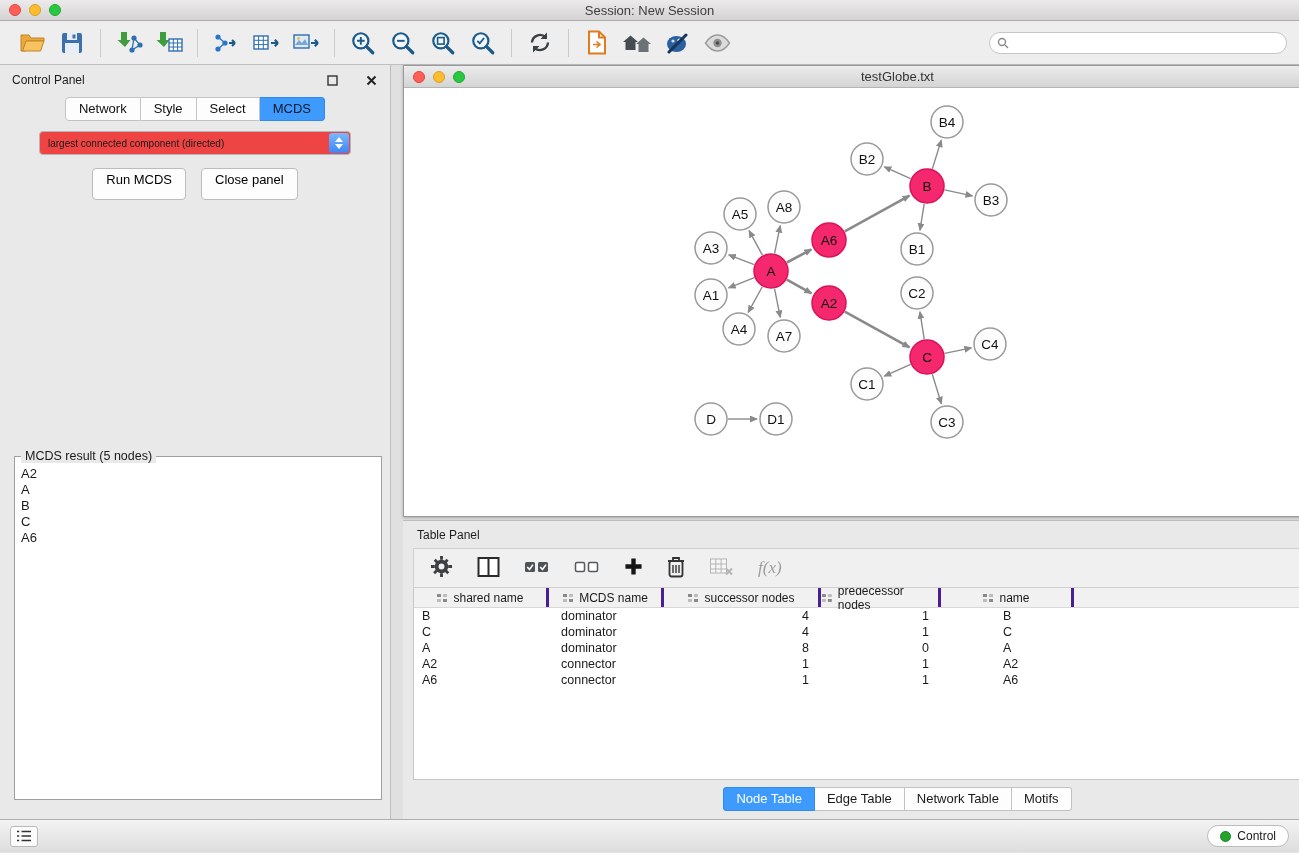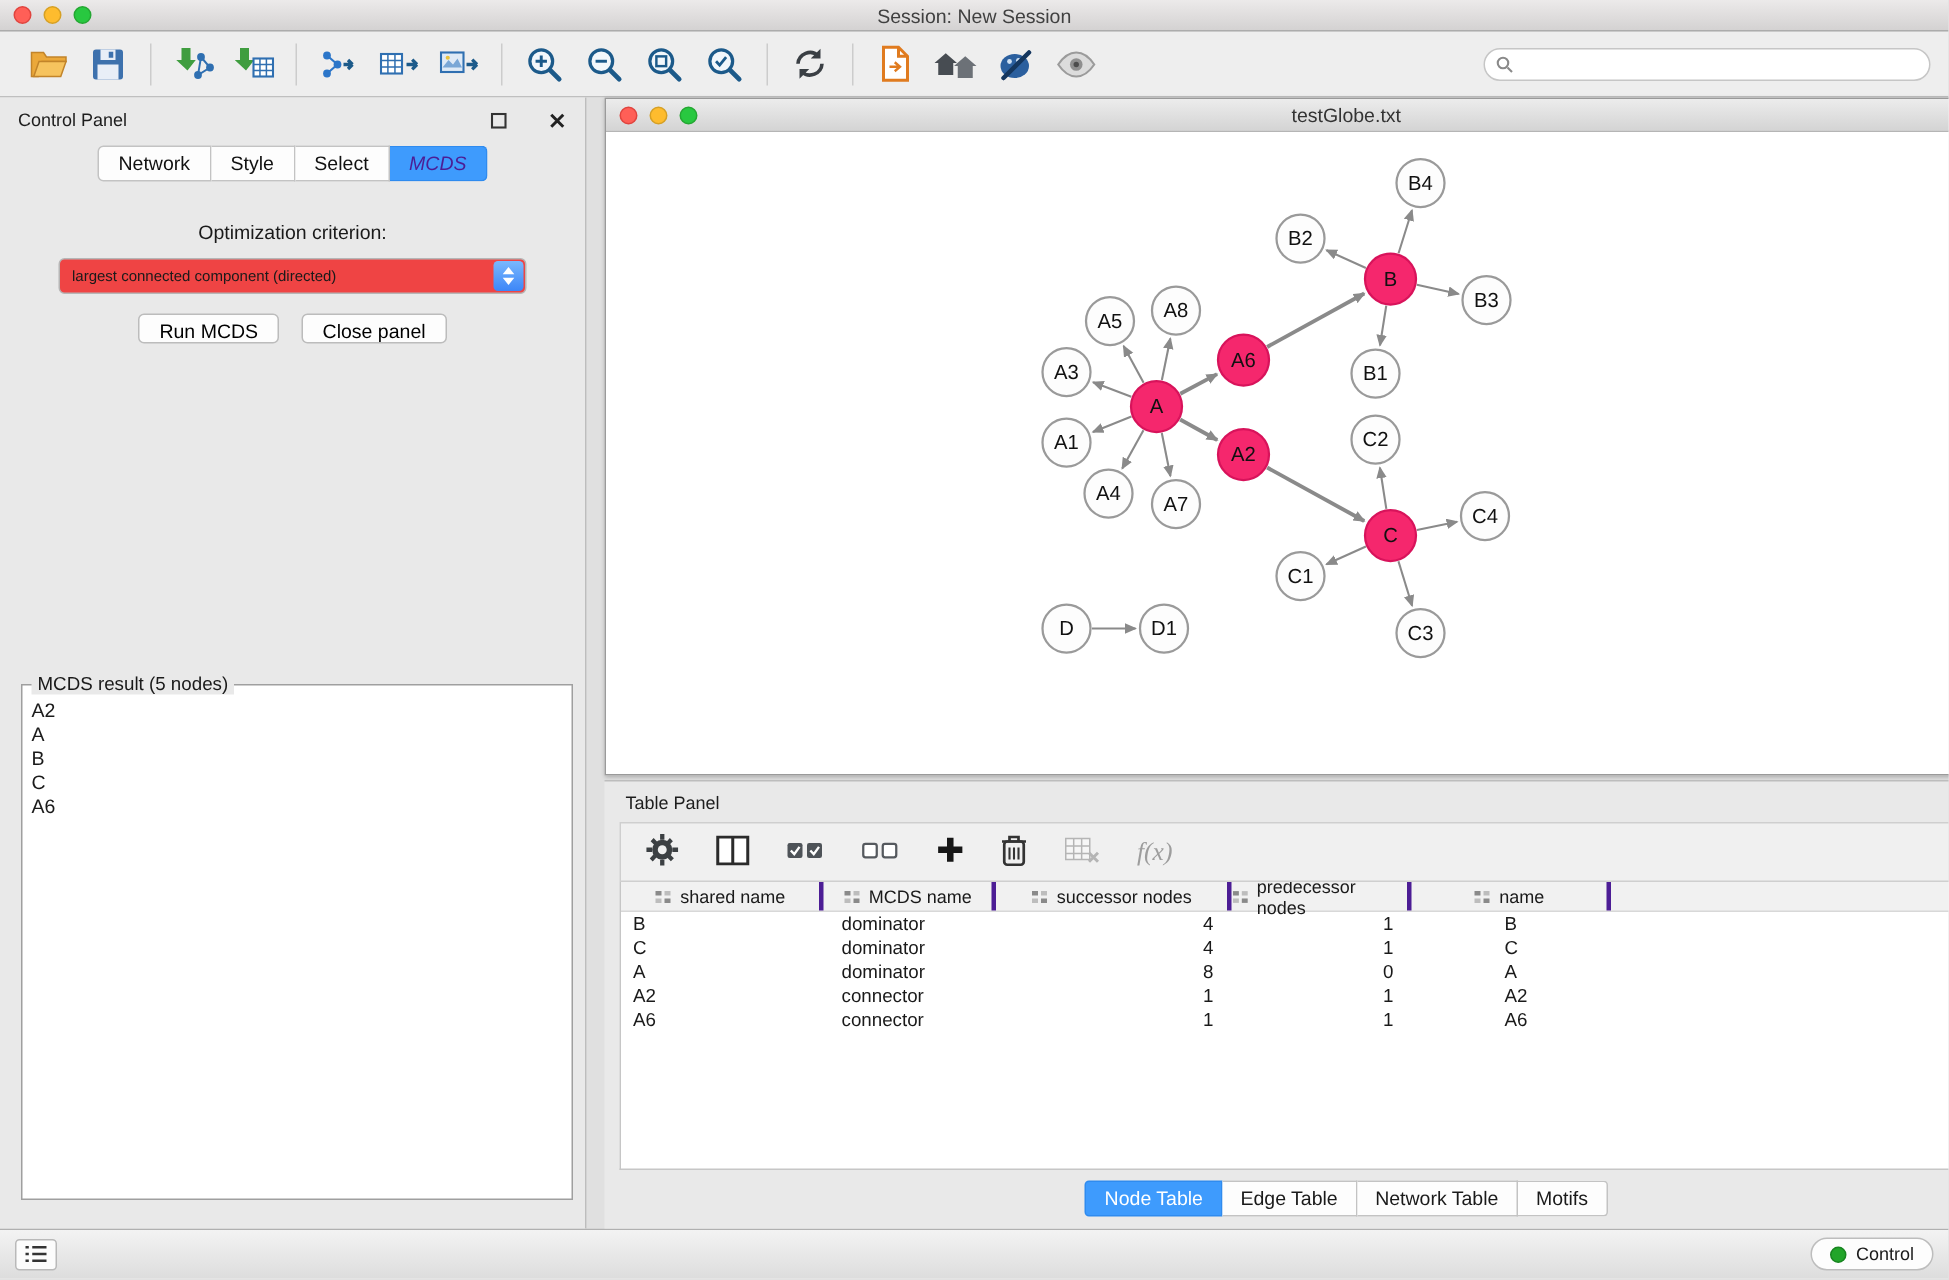--- a/index.html
+++ b/index.html
@@ -28,26 +28,26 @@
   
   .control-panel { width:391px; min-width:391px; background:#e9e9e9; border-right:1px solid #bdbdbd; position:relative; }
   .panel-head { display:flex; align-items:center; padding:8px 12px 2px;gap:15px; }
   .panel-title { font-size:12px; color:#1d1d1d; }
   .panel-head .spacer{flex:1;}
   .winctl { width:14px; height:14px; margin-left:10px; display:flex; align-items:center; justify-content:center; }
   .cp-tabs { display:flex; justify-content:center; margin-top:8px; }
   .cp-tab { background:#fdfdfd; border:1px solid #c3c3c3; border-left:none; padding:3px 13px 4px; font-size:13px; color:#111; }
   .cp-tab:first-child{ border-left:1px solid #c3c3c3; border-radius:4px 0 0 4px; }
   .cp-tab:last-child{ border-radius:0 4px 4px 0; }
-  .cp-tab.active{ background:#3e9bfd; border-color:#2f8bef; color:#4c1d95;font-style:italic; }
+  .cp-tab.active{ background:#3e9bfd; border-color:#2f8bef; color:#0f172a; }
   .opt-label { text-align:center; margin-top:26px; font-size:13px; }
   .dropdown { width:312px; height:24px; margin:10px auto 0; background:#ef4444; border:1px solid #b6b6b6; border-radius:4px; display:flex; align-items:center; position:relative; padding-left:8px; font-size:10px; }
   .dd-stepper { position:absolute; right:1px; top:1px; width:20px; height:20px; border-radius:3px; background:linear-gradient(#7ab8fd,#3c86f8); display:flex; flex-direction:column; align-items:center; justify-content:center; gap:2px; }
   .cp-buttons { display:flex; justify-content:center; gap:15px; margin-top:13px; }
-  .btn { background:#fdfdfd; border:1px solid #bcbcbc; border-radius:4px; padding:3px 13px 0; font-size:13px; }
+  .btn { background:#fdfdfd; border:1px solid #bcbcbc; border-radius:4px; padding:3px 13px 12px; font-size:13px; }
   .result-box { position:absolute; left:14px; top:391px; width:368px; height:344px; border:1px solid #9f9f9f; background:#fff; }
   .result-legend { position:absolute; top:-8px; left:6px; background:#e9e9e9; padding:0 4px; font-size:12.5px; }
   .result-list { padding:9px 6px; font-size:13px; line-height:16px; }
 
   
   .right-col { flex:1; display:flex; flex-direction:column; padding-left:12px; background:#e0e0e0; }
   .net-window { height:452px; border:1px solid #9a9a9a; background:#fff; display:flex; flex-direction:column; box-shadow:0 1px 3px rgba(0,0,0,.25); position:relative; }
   .net-titlebar { height:22px; background:linear-gradient(#ececec,#d4d4d4); border-bottom:1px solid #b5b5b5; position:relative; display:flex; align-items:center; }
   .net-title { position:absolute; left:0; right:0; text-align:center; font-size:13px; color:#333; }
   .net-canvas { flex:1; position:relative; background:#fff; }
@@ -236,21 +236,20 @@
             <path d="M1.5 1.5l8 8M9.5 1.5l-8 8" stroke="#222" stroke-width="2"></path>
           </svg>
       </span>
     </div>
     <div class="cp-tabs" id="cp-tabs">
         <div class="cp-tab">Network</div>
         <div class="cp-tab">Style</div>
         <div class="cp-tab">Select</div>
         <div class="cp-tab active">MCDS</div>
       </div>
-    <div class="opt-label">Optimization criterion:</div>
     <div class="dropdown">
       <span>largest connected component (directed)</span>
       <span class="dd-stepper">
         <svg width="8" height="5" viewBox="0 0 8 5">
             <path d="M4 0l4 5H0z" fill="#fff"></path>
           </svg>
         <svg width="8" height="5" viewBox="0 0 8 5">
             <path d="M4 5L0 0h8z" fill="#fff"></path>
           </svg>
       </span>

